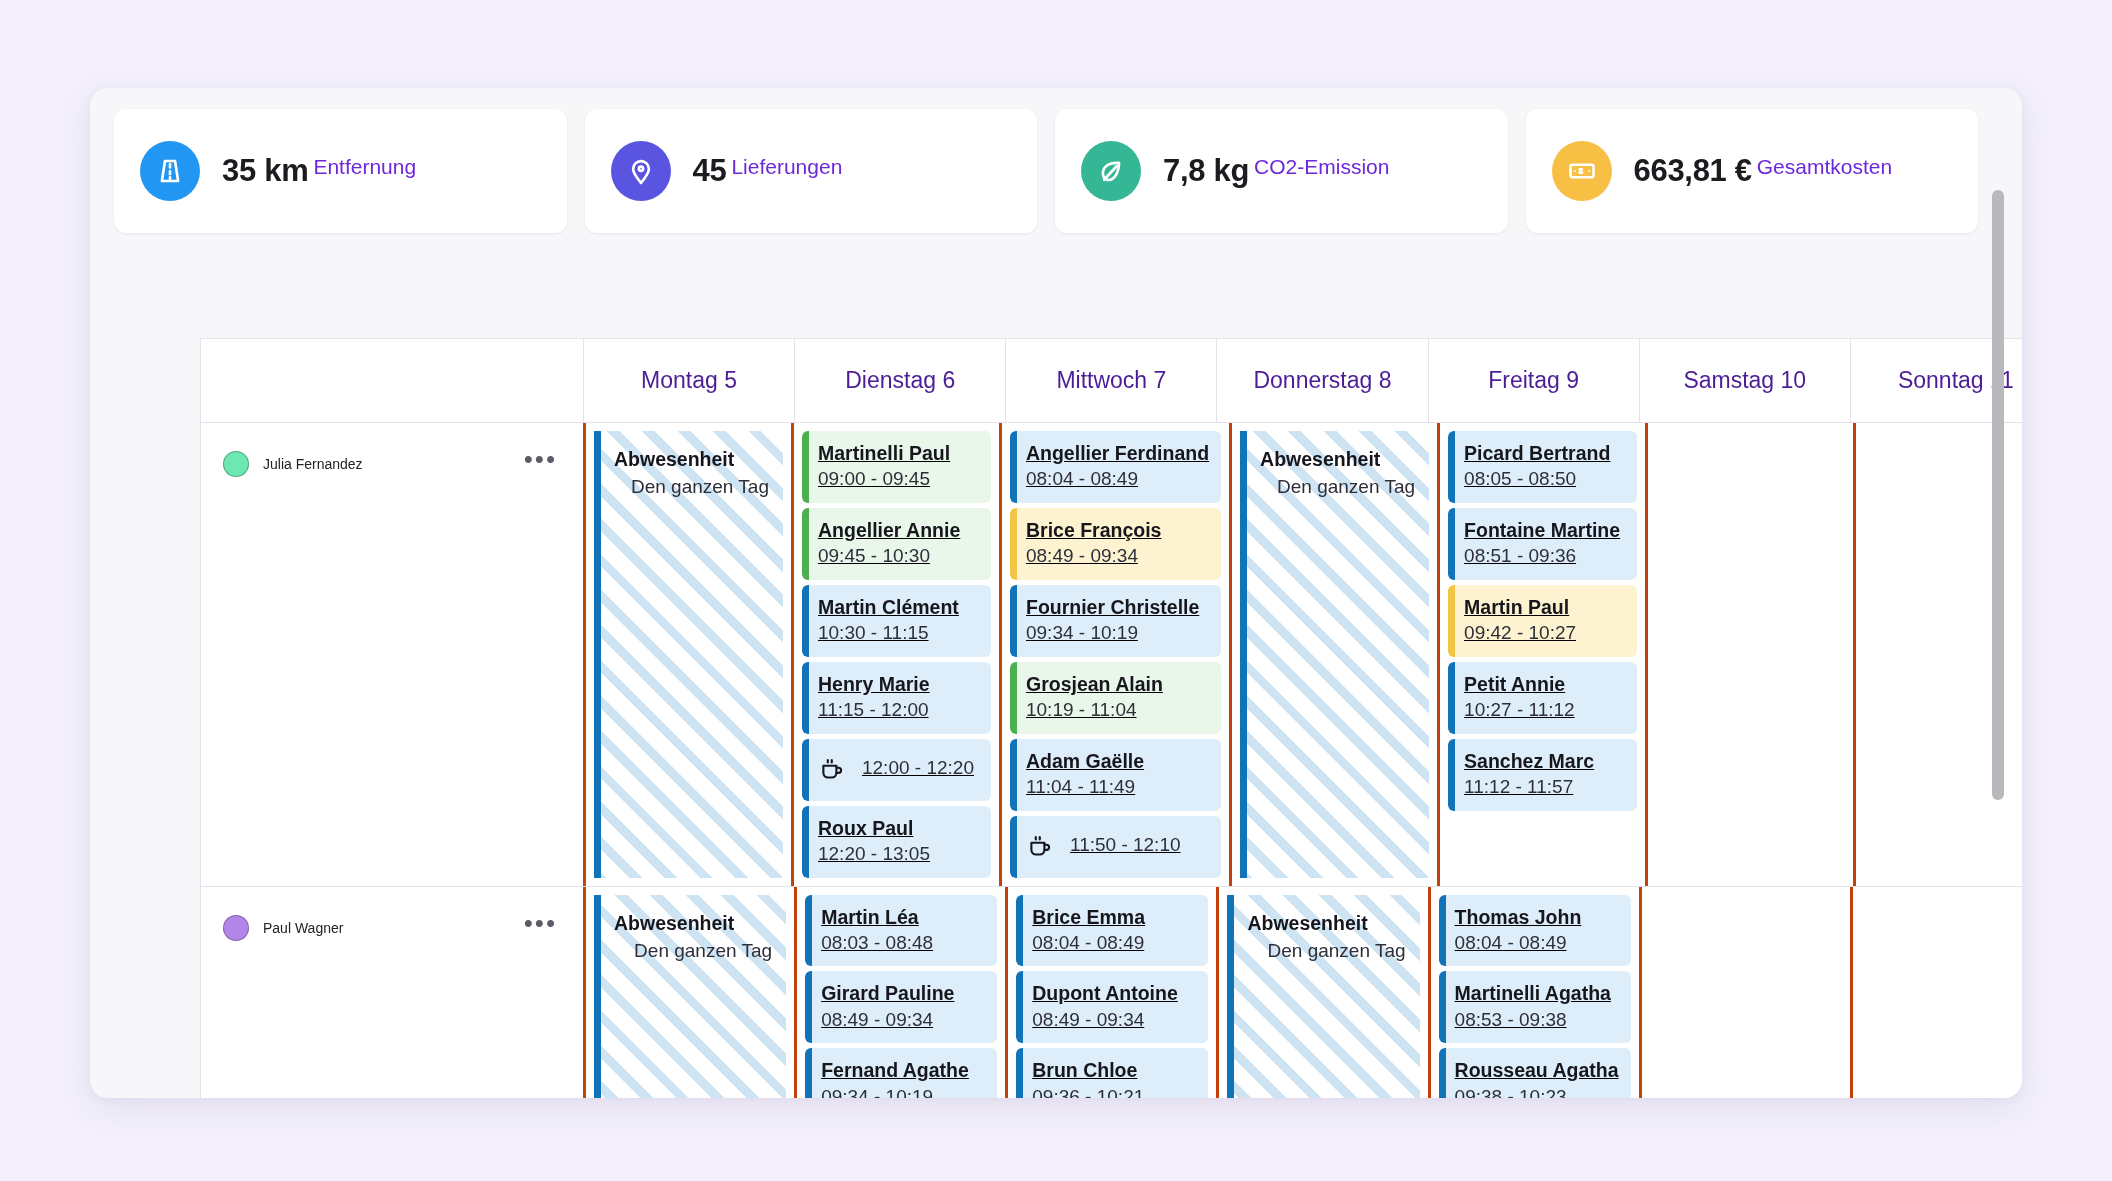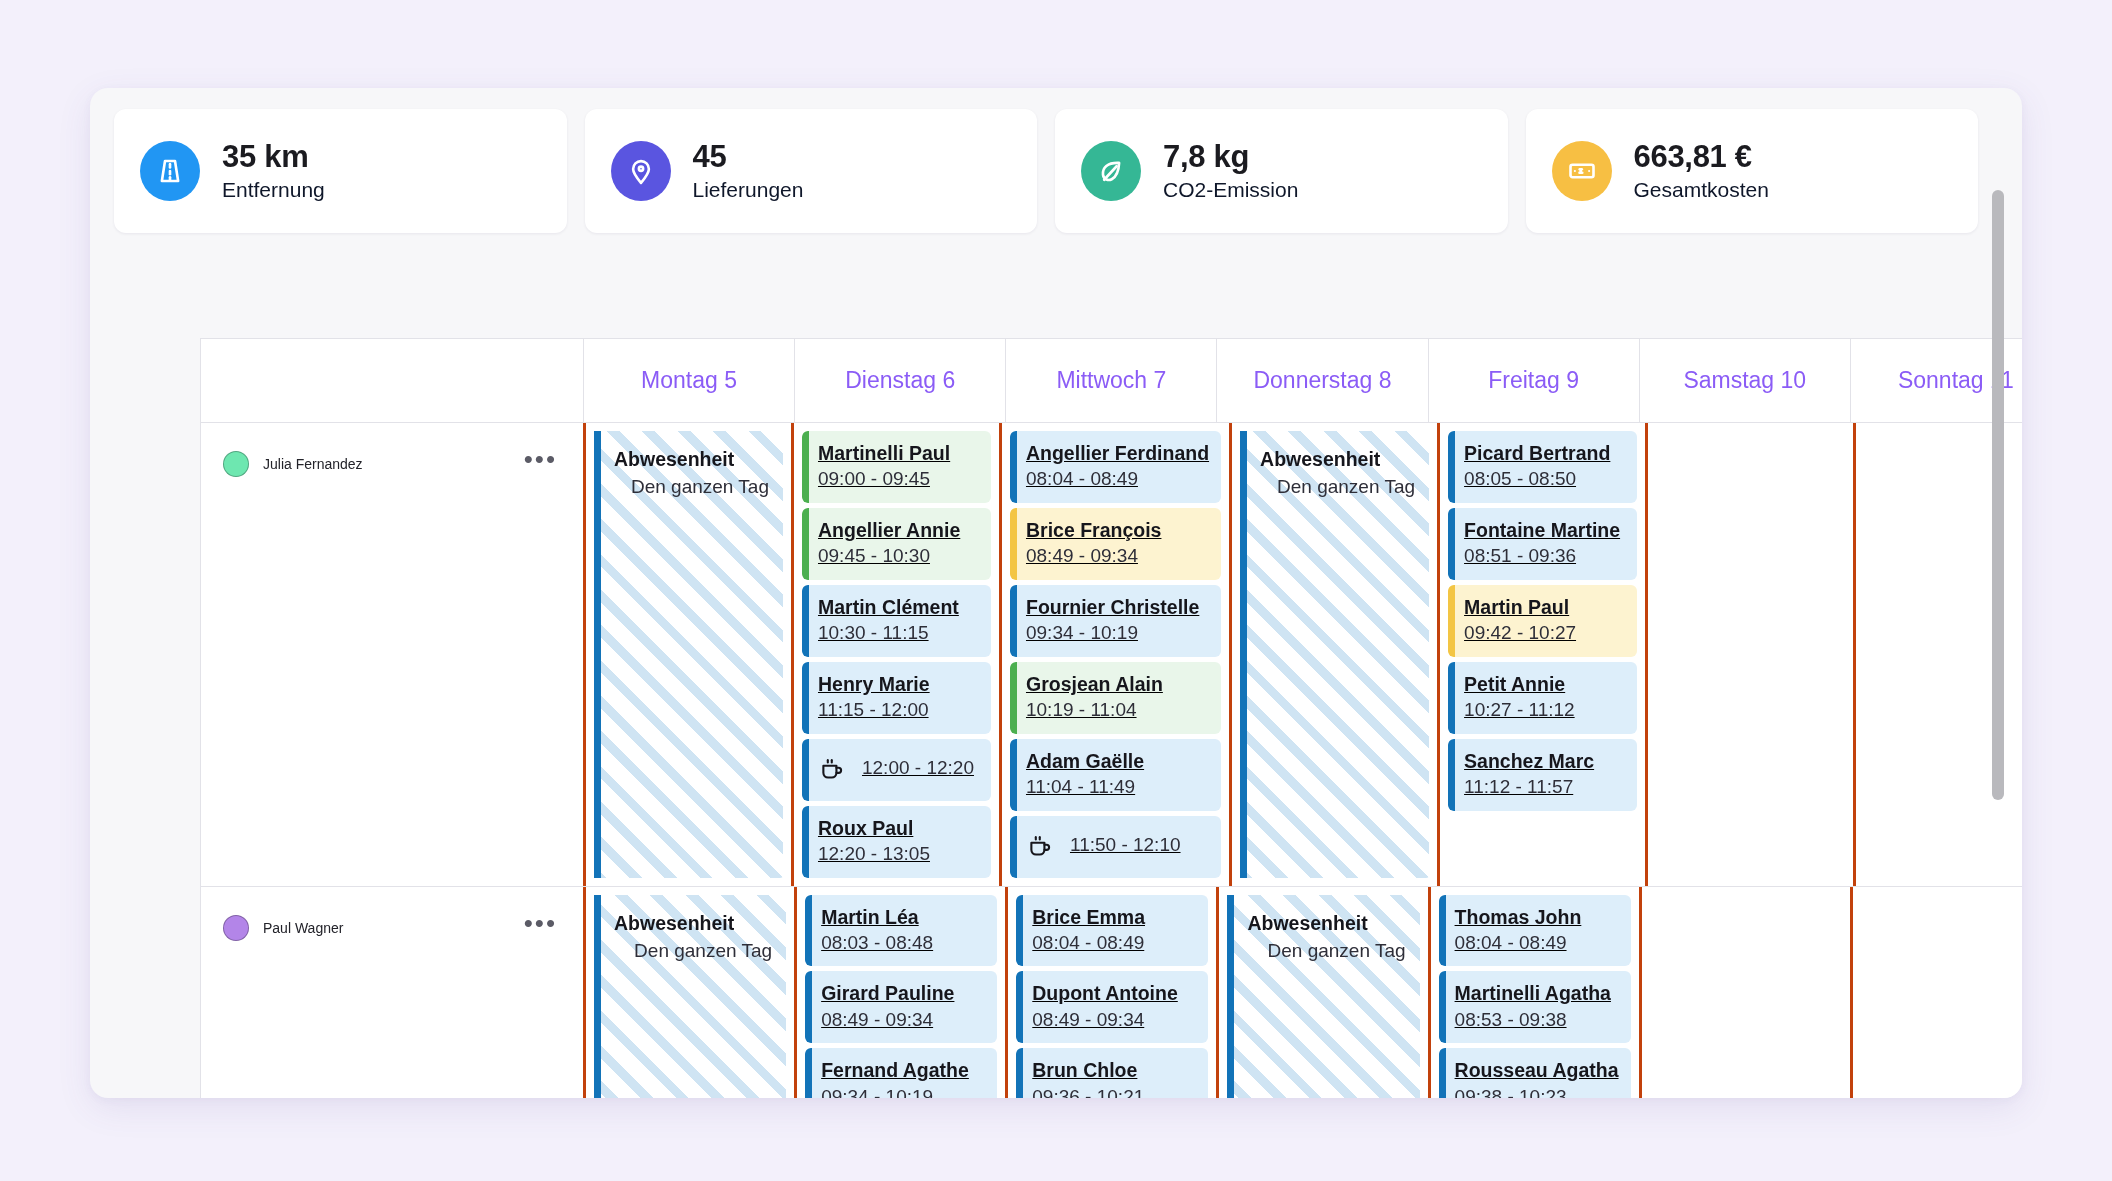--- a/index.html
+++ b/index.html
@@ -51,31 +51,31 @@
   }
   .kpi-icon {
     width: 60px; height: 60px;
     border-radius: 50%;
     flex: 0 0 60px;
     display: flex;
     align-items: center;
     justify-content: center;
   }
   .kpi-icon svg { display:block; }
-  .kpi-text { display: flex; flex-direction: column; gap: 5px; }
+  .kpi-text { display: flex; gap: 5px; }
   .kpi-value {
     font-size: 31px;
     font-weight: 700;
     color: #1b1b20;
     letter-spacing: -.3px;
     line-height: 1.05;
   }
   .kpi-label {
     font-size: 21px;
-    color: #0f172a;
+    color: #6d28d9;
     line-height: 1.1;
   }
 
   
   #calendar {
     position: absolute;
     left: 110px;
     top: 250px;
     width: 1862px;
     height: 1000px;
@@ -92,21 +92,21 @@
   }
   .res-col { width: 382px; flex: 0 0 382px; }
   .day-col { flex: 1 1 0; }
 
   #cal-header .day-col {
     border-left: 1px solid #e2e2e8;
     display: flex;
     align-items: center;
     justify-content: center;
     font-size: 23px;
-    color: #8b5cf6;
+    color: #4c1d95;
   }
 
   .cal-row {
     display: flex;
     border-bottom: 1px solid #e2e2e8;
     min-height: 456px;
   }
   .cal-row .res-cell {
     width: 382px;
     flex: 0 0 382px;

